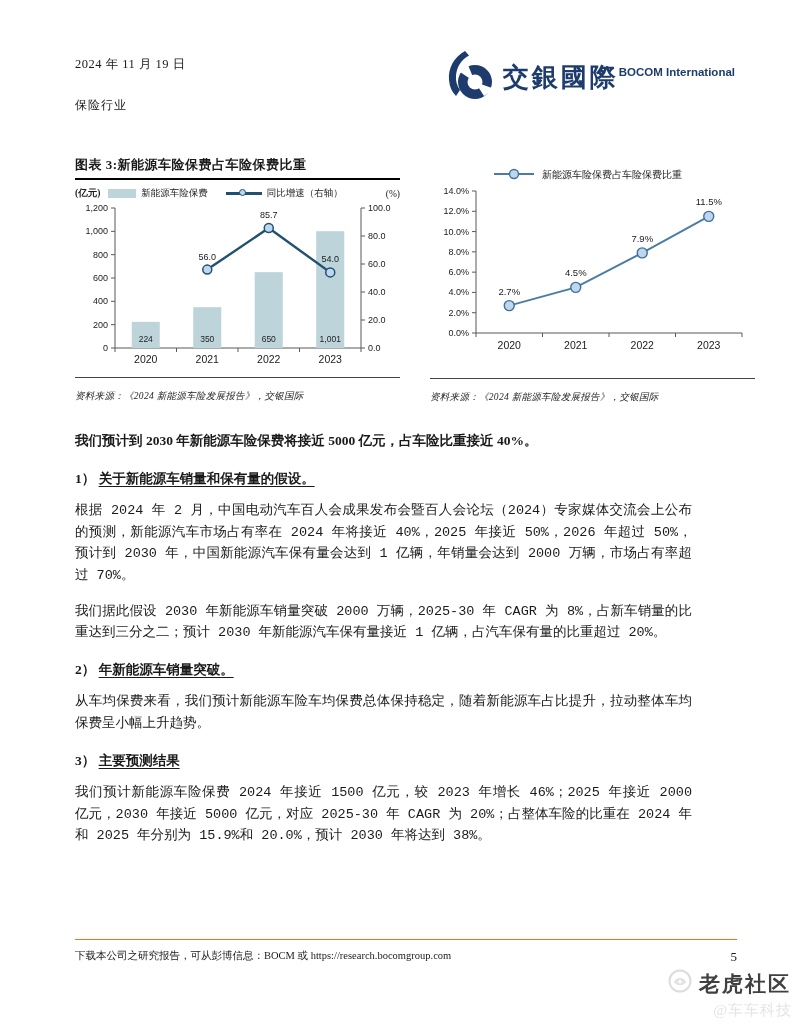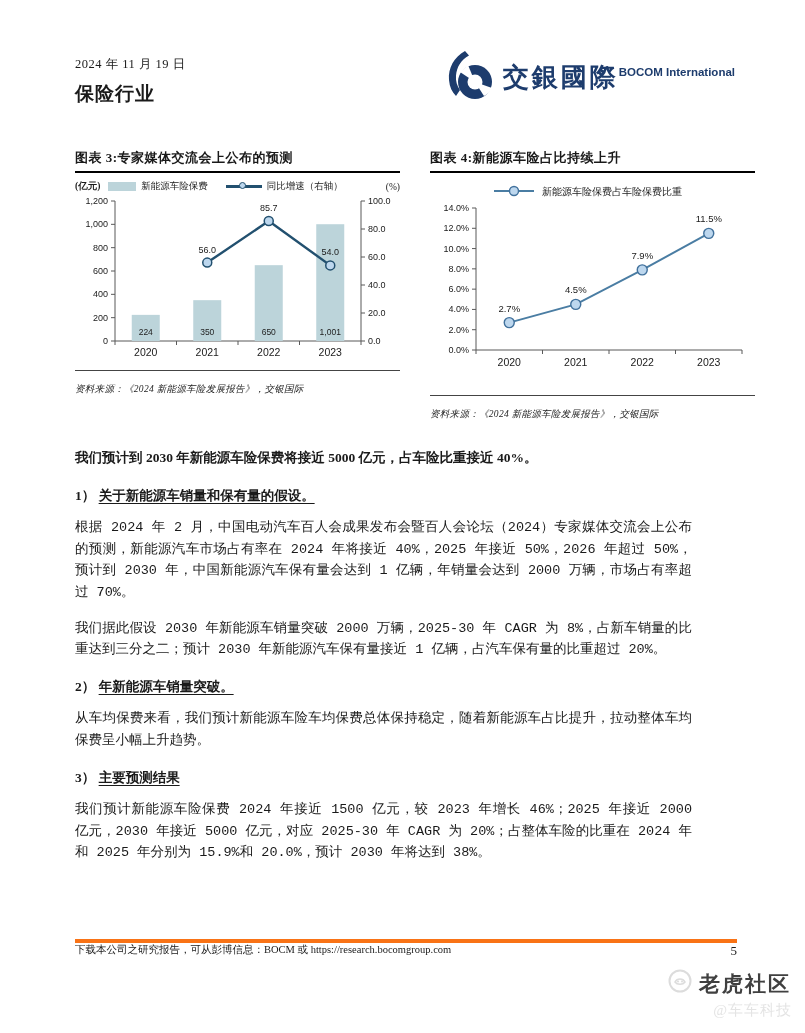--- a/index.html
+++ b/index.html
@@ -7,21 +7,21 @@
   .page {
     position:relative; width:805px; height:1033px; margin:0 auto;
     background:#ffffff; overflow:hidden;
     font-family:"Liberation Serif","DejaVu Serif",serif; color:#1a1a1a;
   }
   .content { padding:56px 70px 0 75px; }
 
   
   .header { display:flex; justify-content:space-between; align-items:flex-start; }
   .date { font-size:12.5px; letter-spacing:0.5px; }
-  .sector { font-size:19px; font-weight:bold; margin-top:8px; letter-spacing:1px; }
+  .sector { font-size:12px; font-weight:normal; margin-top:24px; letter-spacing:1px; }
   .logo { display:flex; align-items:center; gap:9px; margin-top:-6px; }
   .logo-text { display:flex; flex-direction:row; line-height:1.05; }
   .logo-cn { font-size:26px; font-weight:bold; color:#1d3c6d; letter-spacing:3px; font-family:"Liberation Serif",serif; }
   .logo-en { font-size:11.5px; font-weight:bold; color:#1d3c6d; font-family:"Liberation Sans",sans-serif; margin-top:2px; }
 
   
   .charts { display:flex; gap:30px; margin-top:42px; }
   .chart-card { width:325px; }
   .chart-title { font-size:13px; font-weight:bold; padding-bottom:4px; border-bottom:2px solid #000; letter-spacing:0.5px; }
   .fig3-legend { display:flex; align-items:center; font-size:9.5px; margin:7px 0 0; white-space:nowrap; }
@@ -36,21 +36,21 @@
   
   .body { margin-top:26px; width:617px; font-size:13.5px; line-height:1.6; }
   .lead { font-weight:bold; margin-bottom:16px; }
   .sec-heading { font-weight:bold; margin:15px 0 11px; }
   .sec-heading .u { text-decoration:underline; text-underline-offset:3px; }
   .body p { margin-bottom:14px; text-align:justify;font-family:Liberation Mono, monospace; }
 
   
   .footer {
     position:absolute; left:75px; right:68px; top:939px;
-    border-top:4px solid #f97316; 
+    border-top:1px solid #f97316; padding-top:9px;
     display:flex; justify-content:space-between; align-items:flex-start;
     font-size:10.5px;
   }
   .footer-link { color:#1a1a1a; text-decoration:none; }
   .page-num { font-size:13px; }
 
   
   .wm1 { position:absolute; right:14px; top:969px; display:flex; align-items:center; gap:7px;
          color:#404040; font-size:21px; font-weight:bold; letter-spacing:2px; }
   .wm2 { position:absolute; right:13px; top:1001px; color:#e4e4e4; font-size:15px; letter-spacing:1px; }
@@ -79,21 +79,21 @@
         <span class="logo-text">
           <span class="logo-cn">交銀國際</span>
           <span class="logo-en">BOCOM International</span>
         </span>
       </div>
     </div>
 
     <div class="charts">
 
       <div class="chart-card">
-        <div class="chart-title">图表 3:专家媒体交流会上公布的预测</div>
+        <div class="chart-title">图表 3:新能源车险保费占车险保费比重</div>
         <div class="fig3-legend">
           <span class="unit-left">(亿元)</span>
           <span class="swatch-bar" id="sw-bar" style="background: rgb(188, 212, 218);"></span>
           <span>新能源车险保费</span>
           <span class="swatch-line" id="sw-line3" style="background: rgb(34, 80, 111);">
               <span class="dot" id="sw-dot3" style="background: rgb(189, 215, 238); border: 1.5px solid rgb(34, 80, 111);"></span>
             </span>
           <span>同比增速（右轴）</span>
           <span class="unit-right">(%)</span>
         </div>
@@ -149,21 +149,20 @@
             <text x="132.25" y="59.599999999999994" text-anchor="middle" font-size="9" fill="#1a1a1a">56.0</text>
             <circle cx="193.75" cy="28.019999999999996" r="4.5" fill="#bdd7ee" stroke="#22506f" stroke-width="1.5"></circle>
             <text x="193.75" y="18.019999999999996" text-anchor="middle" font-size="9" fill="#1a1a1a">85.7</text>
             <circle cx="255.25" cy="72.4" r="4.5" fill="#bdd7ee" stroke="#22506f" stroke-width="1.5"></circle>
             <text x="255.25" y="62.400000000000006" text-anchor="middle" font-size="9" fill="#1a1a1a">54.0</text>
           </svg>
         <div class="chart-source">资料来源：《2024 新能源车险发展报告》，交银国际</div>
       </div>
 
       <div class="chart-card">
-        <div class="chart-title">图表 4:新能源车险占比持续上升</div>
         <svg id="fig4" width="325" height="208" viewBox="0 0 325 208" style="margin-top:5px;">
             <line x1="64" y1="13" x2="104" y2="13" stroke="#4a7da3" stroke-width="2"></line>
             <circle cx="84" cy="13" r="4.5" fill="#bdd7ee" stroke="#41719c" stroke-width="1.4"></circle>
             <text x="112" y="16.5" font-size="10" fill="#1a1a1a">新能源车险保费占车险保费比重</text>
             <line x1="46" y1="30" x2="46" y2="172" stroke="#595959" stroke-width="1"></line>
             <line x1="46" y1="172" x2="312" y2="172" stroke="#595959" stroke-width="1"></line>
             <line x1="42" y1="172" x2="46" y2="172" stroke="#595959" stroke-width="1"></line>
             <text x="39" y="175" text-anchor="end" font-size="9" fill="#1a1a1a">0.0%</text>
             <line x1="42" y1="151.71428571428572" x2="46" y2="151.71428571428572" stroke="#595959" stroke-width="1"></line>
             <text x="39" y="154.71428571428572" text-anchor="end" font-size="9" fill="#1a1a1a">2.0%</text>

